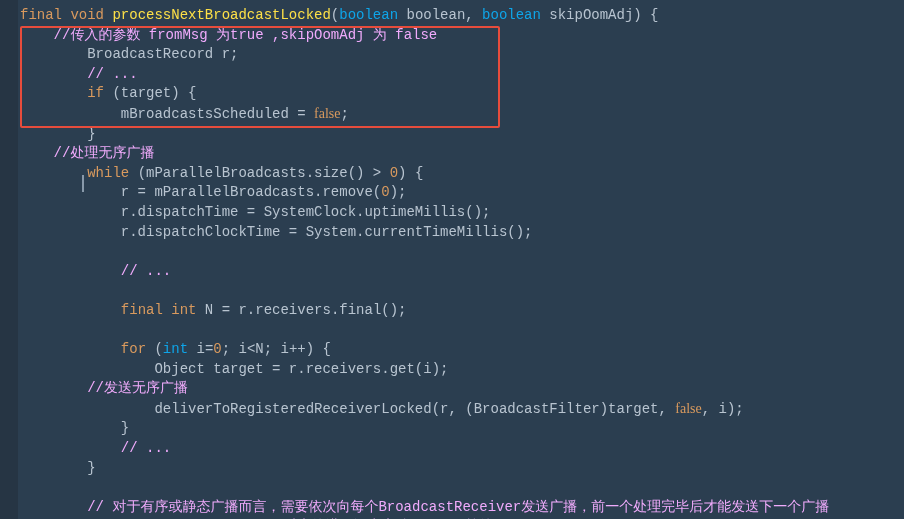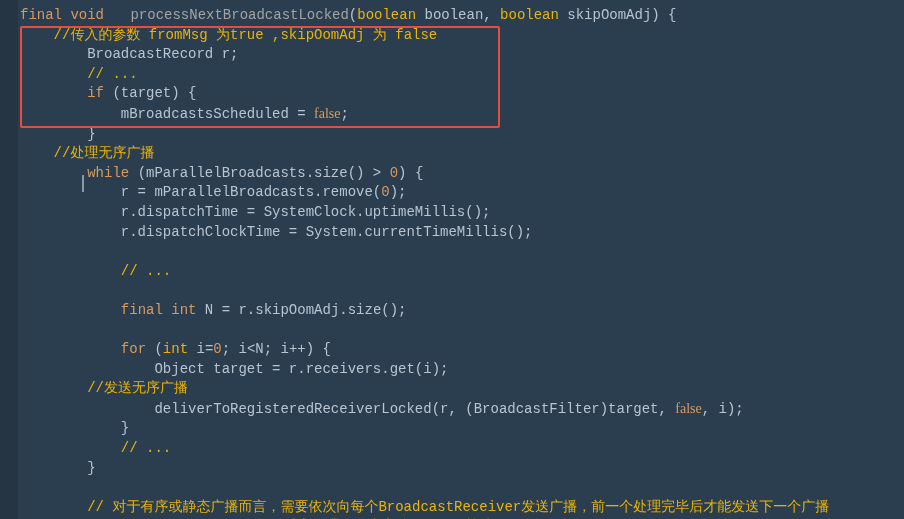--- a/index.html
+++ b/index.html
@@ -33,24 +33,24 @@
     border-radius: 2px;
     pointer-events: none;
     z-index: 10;
   }
   .code {
     position: absolute;
     left: 20px;
     top: 6px;
   }
   .kw { color: #d99a5e; text-align: center; }
-  .type { color: #eab308; }
+  .type { color: #0ea5e9; }
   .num { color: #d99a5e; }
-  .comment { color: #eab308; text-align: center; }
-  .fn { color: #a3a3a3; margin-left: 18px; }
+  .comment { color: #f0abfc; text-align: center; }
+  .fn { color: #fde047; }
   .bool { color: #d99a5e; font-family: Liberation Serif, serif; }
   .cursor-line {
     position: absolute;
     left: 82px;
     top: 175px;
     width: 2px;
     height: 17px;
     background: #8899aa;
   }
 </style>
@@ -73,21 +73,21 @@
 <span><span>            mBroadcastsScheduled = </span><span class="bool">false</span><span>;</span></span>
 <span>        }</span>
 <span class="comment">    //处理无序广播</span>
 <span><span>        </span><span class="kw">while</span><span> (mParallelBroadcasts.size() &gt; </span><span class="num">0</span><span>) {</span></span>
 <span><span>            r = mParallelBroadcasts.remove(</span><span class="num">0</span><span>);</span></span>
 <span>            r.dispatchTime = SystemClock.uptimeMillis();</span>
 <span>            r.dispatchClockTime = System.currentTimeMillis();</span>
 <span></span>
 <span class="comment">            // ...</span>
 <span></span>
-<span><span>            </span><span class="kw">final int</span><span> N = r.skipOomAdj.size();</span></span>
+<span><span>            </span><span class="kw">final int</span><span> N = r.receivers.final();</span></span>
 <span></span>
 <span><span>            </span><span class="kw">for</span><span> (</span><span class="type">int</span><span> i=</span><span class="num">0</span><span>; i&lt;N; i++) {</span></span>
 <span>                Object target = r.receivers.get(i);</span>
 <span class="comment">        //发送无序广播</span>
 <span><span>                deliverToRegisteredReceiverLocked(r, (BroadcastFilter)target, </span><span class="bool">false</span><span>, i);</span></span>
 <span>            }</span>
 <span class="comment">            // ...</span>
 <span>        }</span>
 <span></span>
 <span class="comment">        // 对于有序或静态广播而言，需要依次向每个BroadcastReceiver发送广播，前一个处理完毕后才能发送下一个广播</span>

